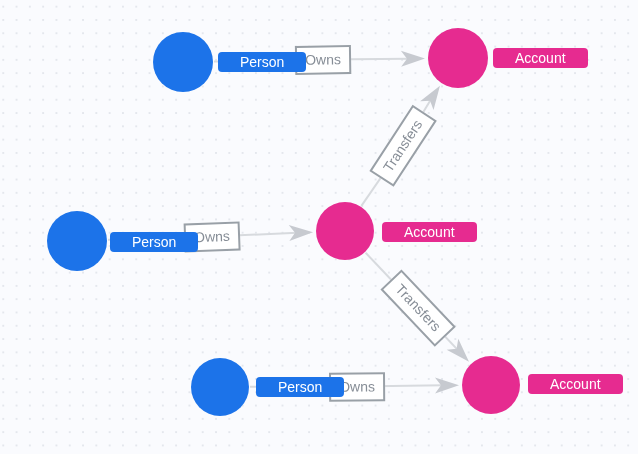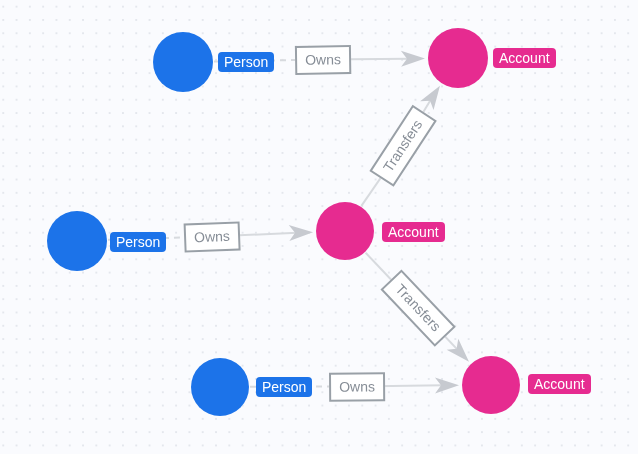--- a/index.html
+++ b/index.html
@@ -31,21 +31,21 @@
 
   .node-circle {
     position: absolute;
     border-radius: 50%;
   }
 
   .caption {
     position: absolute;
     height: 20px;
     line-height: 20px;
-    padding: 0 6px;
+    padding: 0 22px;
     border-radius: 4px;
     color: #fff;
     font-size: 14px;
     font-weight: 500;
     white-space: nowrap;
   }
 
   .rel-label {
     position: absolute;
     background: #fff;

